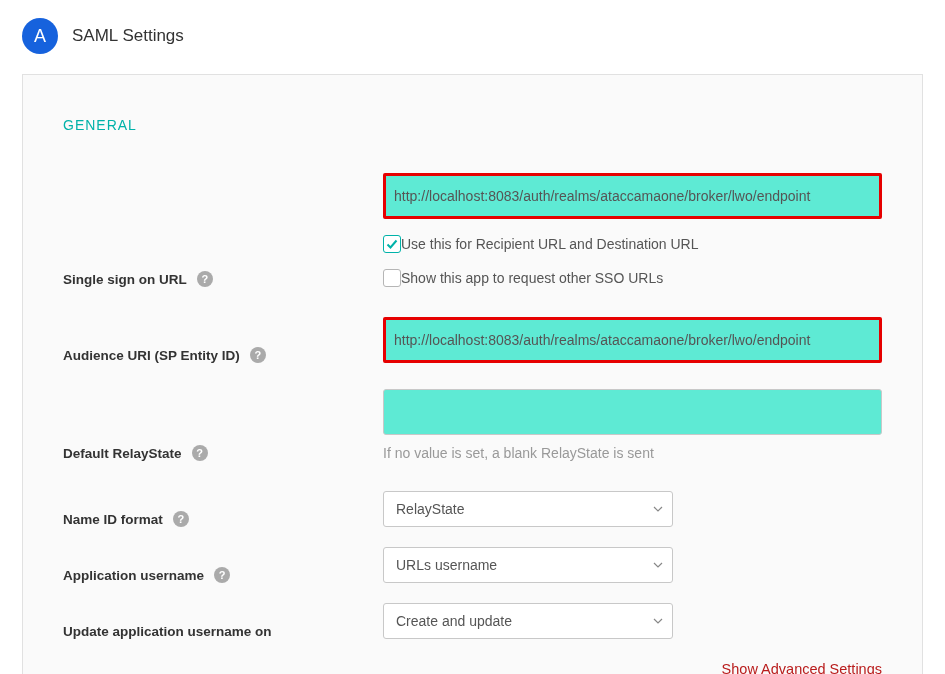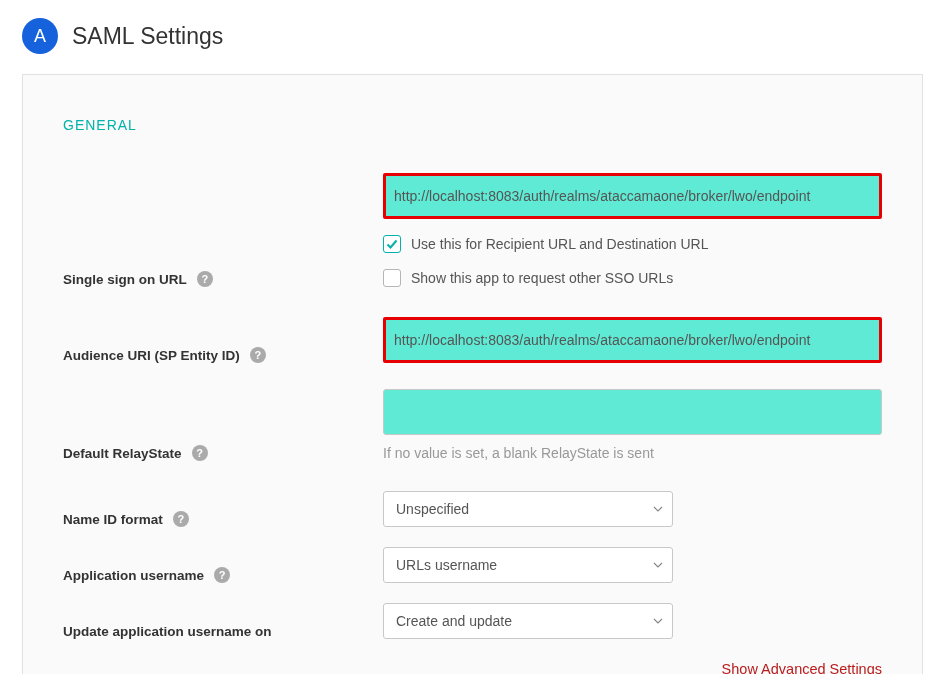--- a/index.html
+++ b/index.html
@@ -24,21 +24,21 @@
     border-radius: 50%;
     background: #1662dd;
     color: #fff;
     display: flex;
     align-items: center;
     justify-content: center;
     font-size: 18px;
     font-weight: 400;
   }
   .page-title {
-    font-size: 23px;
+    font-size: 17px;
     font-weight: 400;
     color: #333;
   }
   .panel {
     border: 1px solid #e1e1e1;
     background: #fafafa;
     padding: 42px 40px 10px 40px;
   }
   .section-header {
     color: #00b2a9;
@@ -90,21 +90,20 @@
     font-family: inherit;
   }
   .text-input.highlighted {
     border: 3px solid #e60000;
     border-radius: 2px;
     padding: 0 8px;
   }
   .checkbox-row {
     display: flex;
     align-items: center;
-    gap: 10px;
     margin-top: 16px;
     color: #555;
     font-size: 14px;
   }
   .cbox {
     width: 18px;
     height: 18px;
     border: 1px solid #b5b5b5;
     border-radius: 3px;
     background: #fff;
@@ -225,21 +224,21 @@
   </div>
 
   <div class="form-row gap-sm">
     <div class="form-label-col">
       <span>Name ID format</span>
       <span class="help-icon">?</span>
     </div>
     <div class="form-field-col">
       <div class="select-wrap">
         <div class="select">
-            <span>Unspecified</span>
+            <span>RelayState</span>
           </div>
         <div class="select-caret">
           <svg width="10" height="6" viewBox="0 0 10 6">
               <polyline points="1,1 5,5 9,1" fill="none" stroke="#888" stroke-width="1.2"></polyline>
             </svg>
         </div>
       </div>
     </div>
   </div>
 

